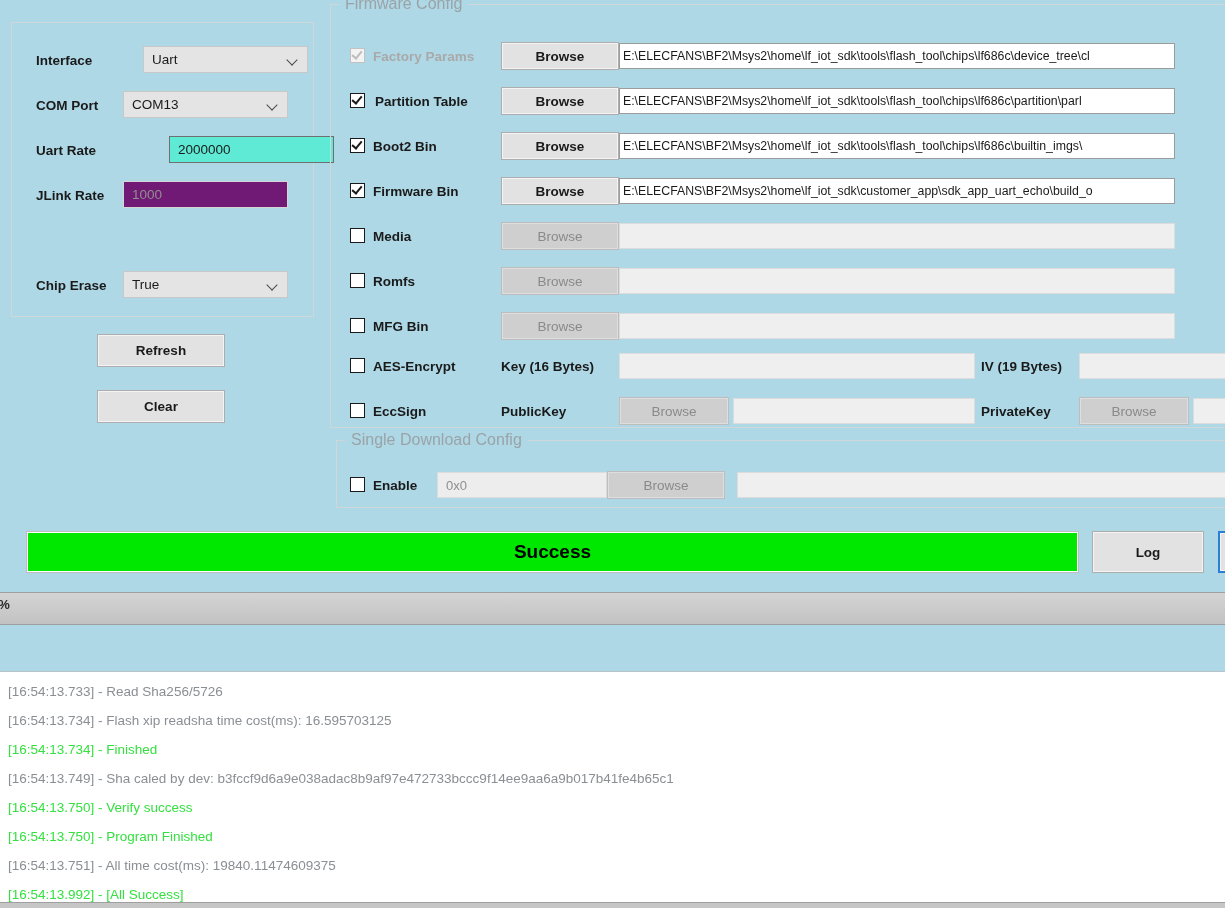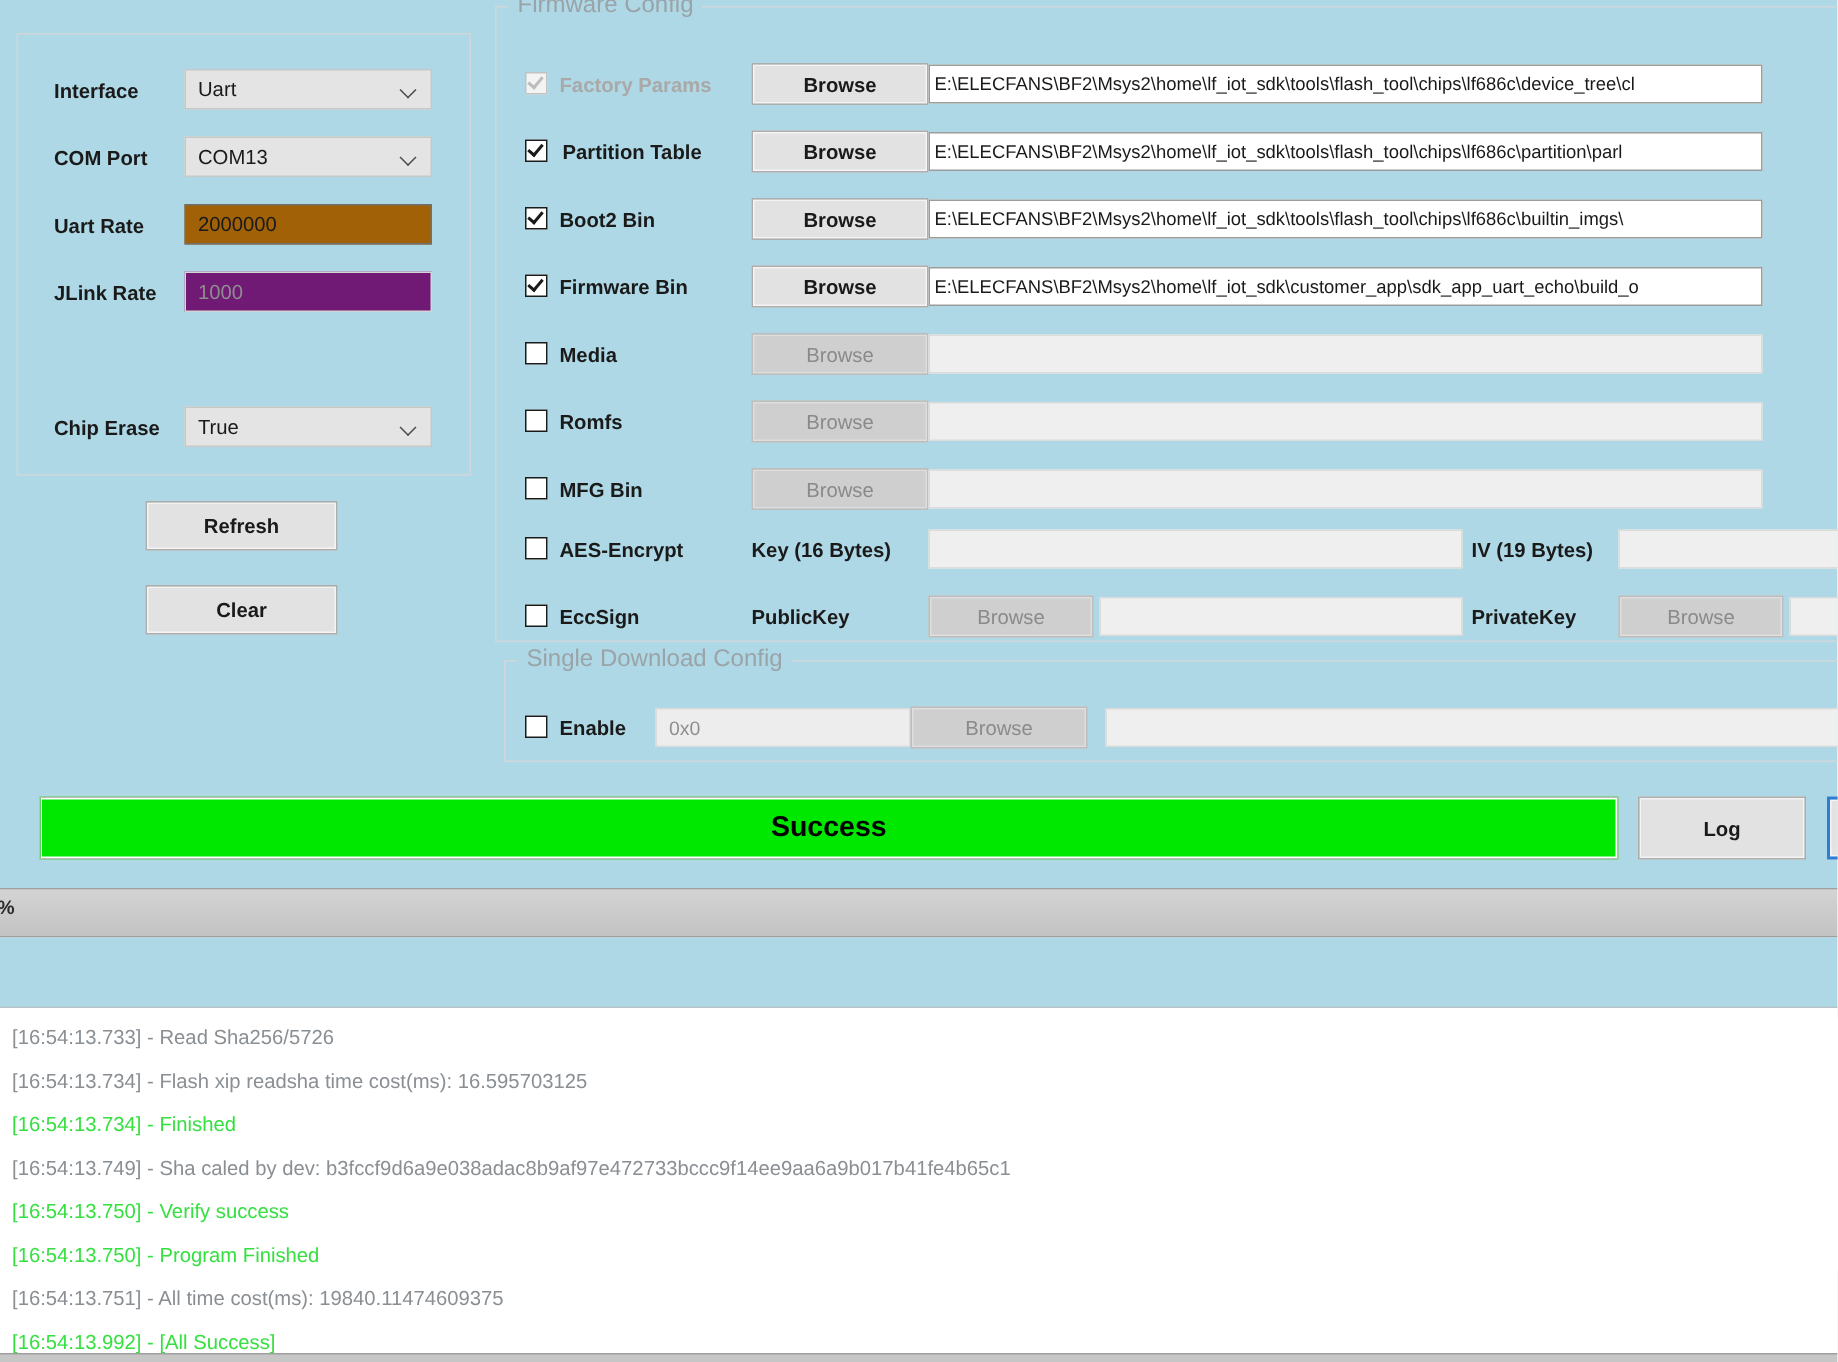--- a/index.html
+++ b/index.html
@@ -101,22 +101,23 @@
   .chevron::before {
     content: "";
     position: absolute;
     left: 1px; top: 2px;
     width: 7px; height: 7px;
     border-right: 1.6px solid #4a4a4a;
     border-bottom: 1.6px solid #4a4a4a;
     transform: rotate(45deg);
   }
   .textbox-active {
-    background: #a16207;
+    background: #5eead4;
     border: 1px solid #6f6f6f;
+    margin-left: 46px;
   }
   .textbox-disabled {
     background: #701a75;
     border: 1px solid #d5d5d5;
     color: #8e8e8e;
   }
 
   
   .btn {
     position: absolute;
@@ -315,21 +316,21 @@
 <body>
 
 <div id="app">
 
   <div class="config-area">
 
     <div class="groupbox" id="left-panel">
 
       <div class="field-row" style="top:23px;">
         <span class="field-label">Interface</span>
-        <div class="ctrl combo" style="top:0;">
+        <div class="ctrl combo" style="top:0;margin-left:20px;">
           <span class="cval">Uart</span>
           <span class="chevron"></span>
         </div>
       </div>
 
       <div class="field-row" style="top:68px;">
         <span class="field-label">COM Port</span>
         <div class="ctrl combo" style="top:0;">
           <span class="cval">COM13</span>
           <span class="chevron"></span>

